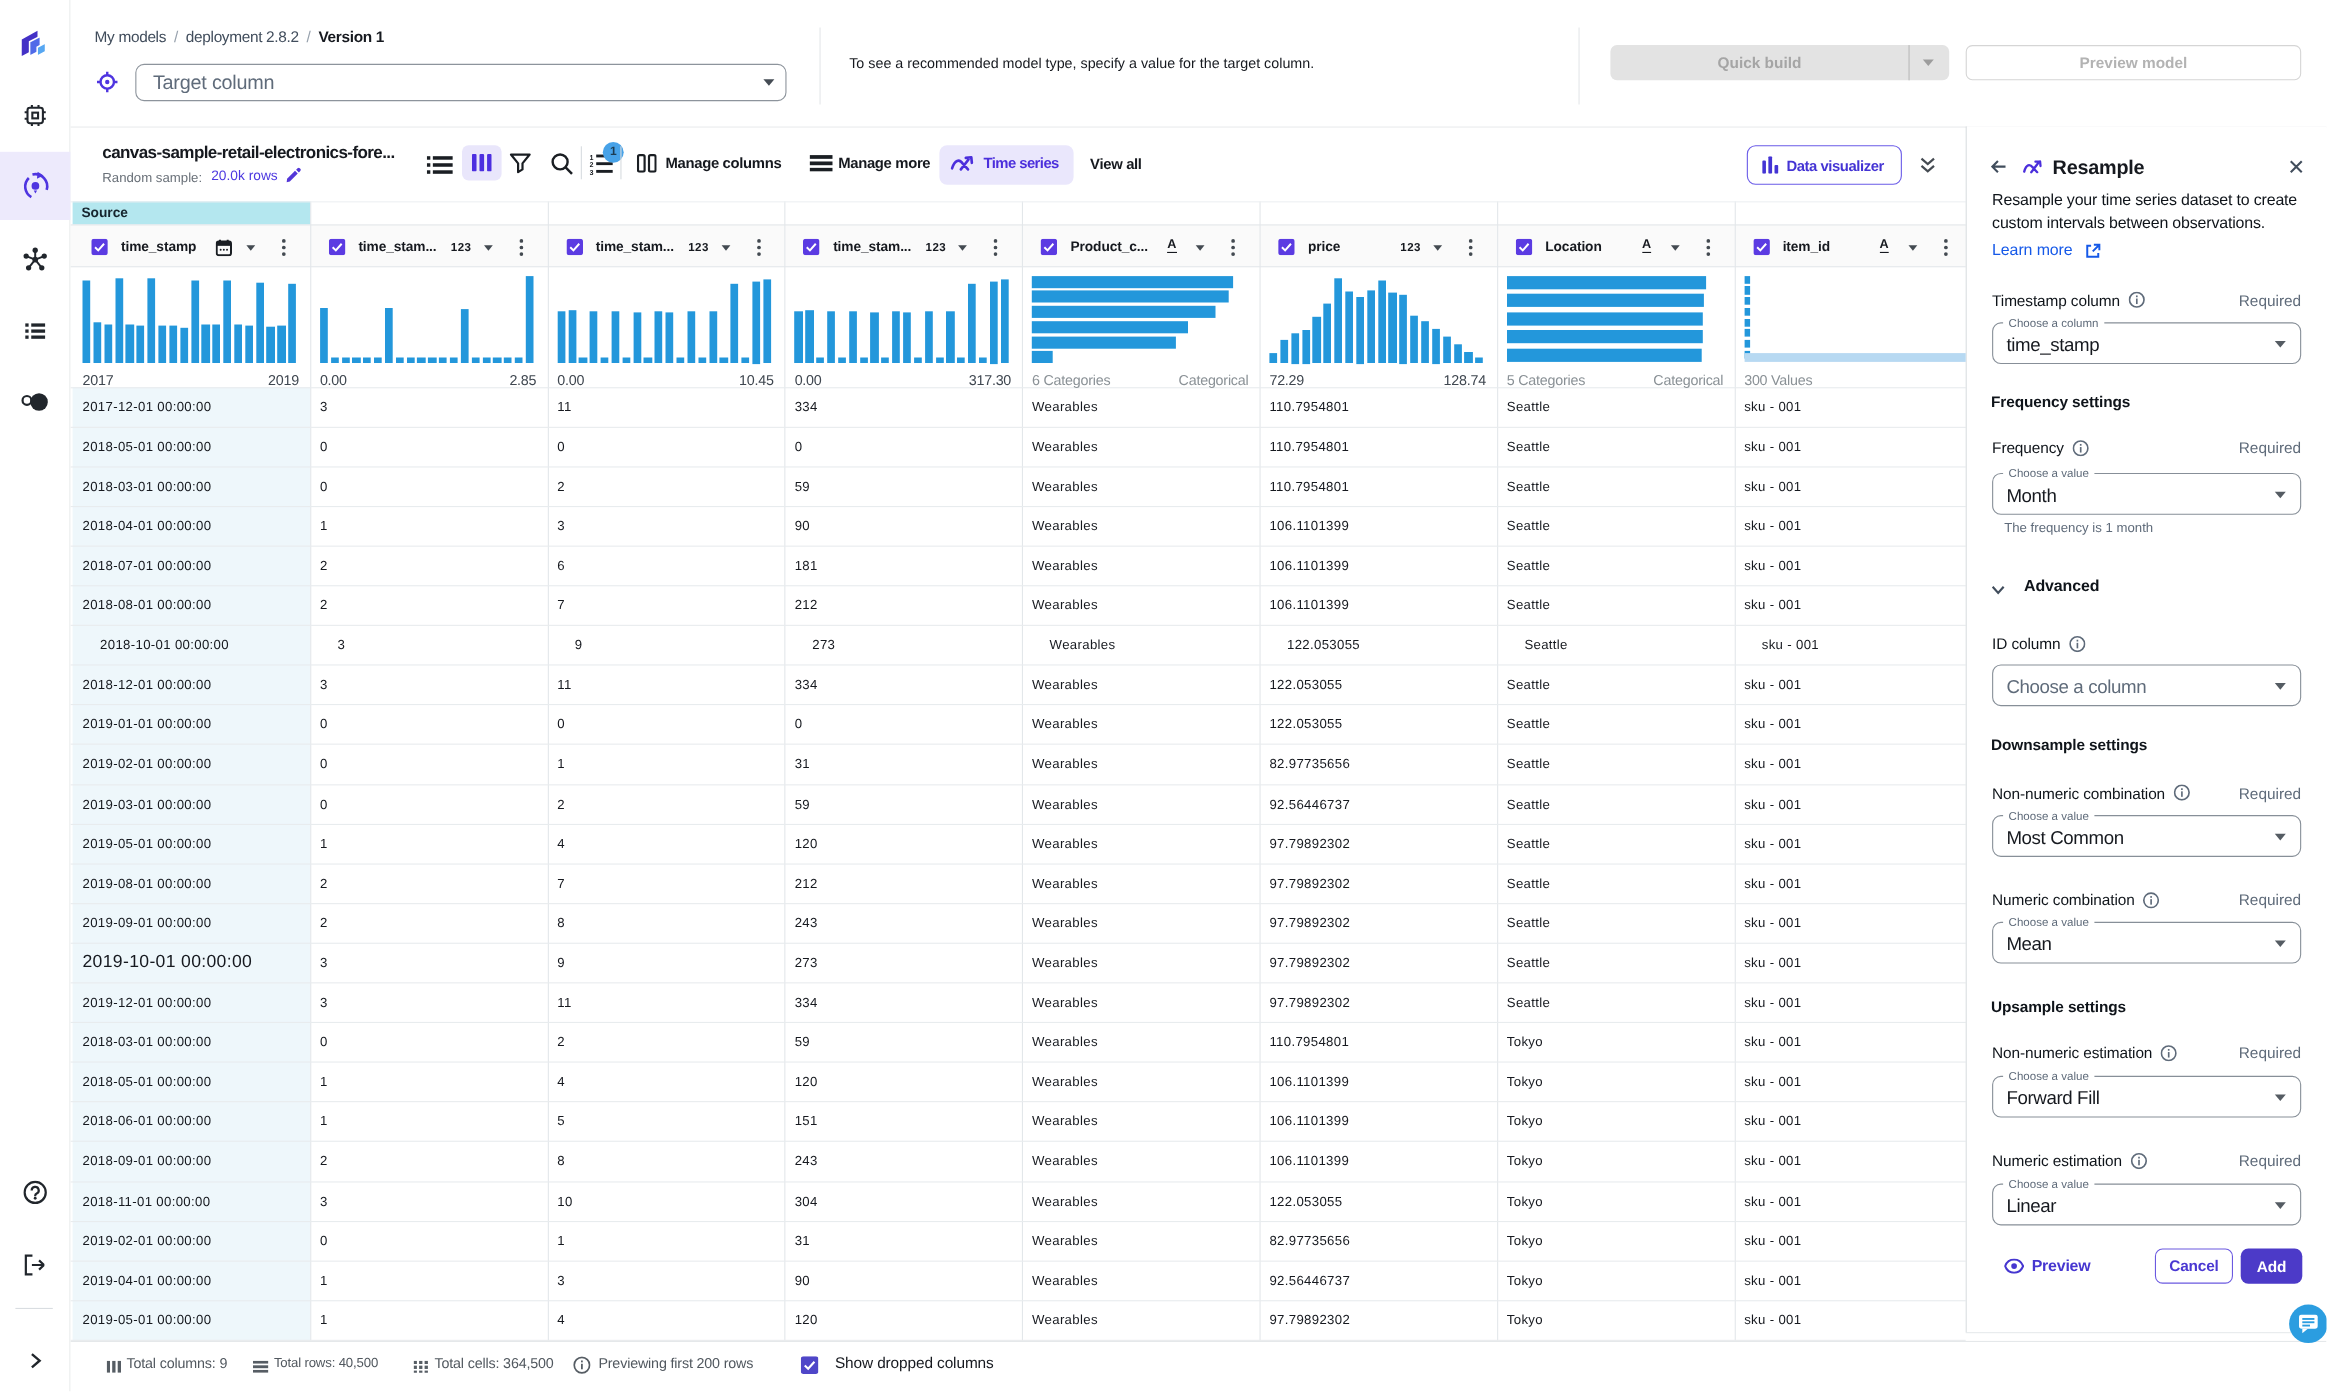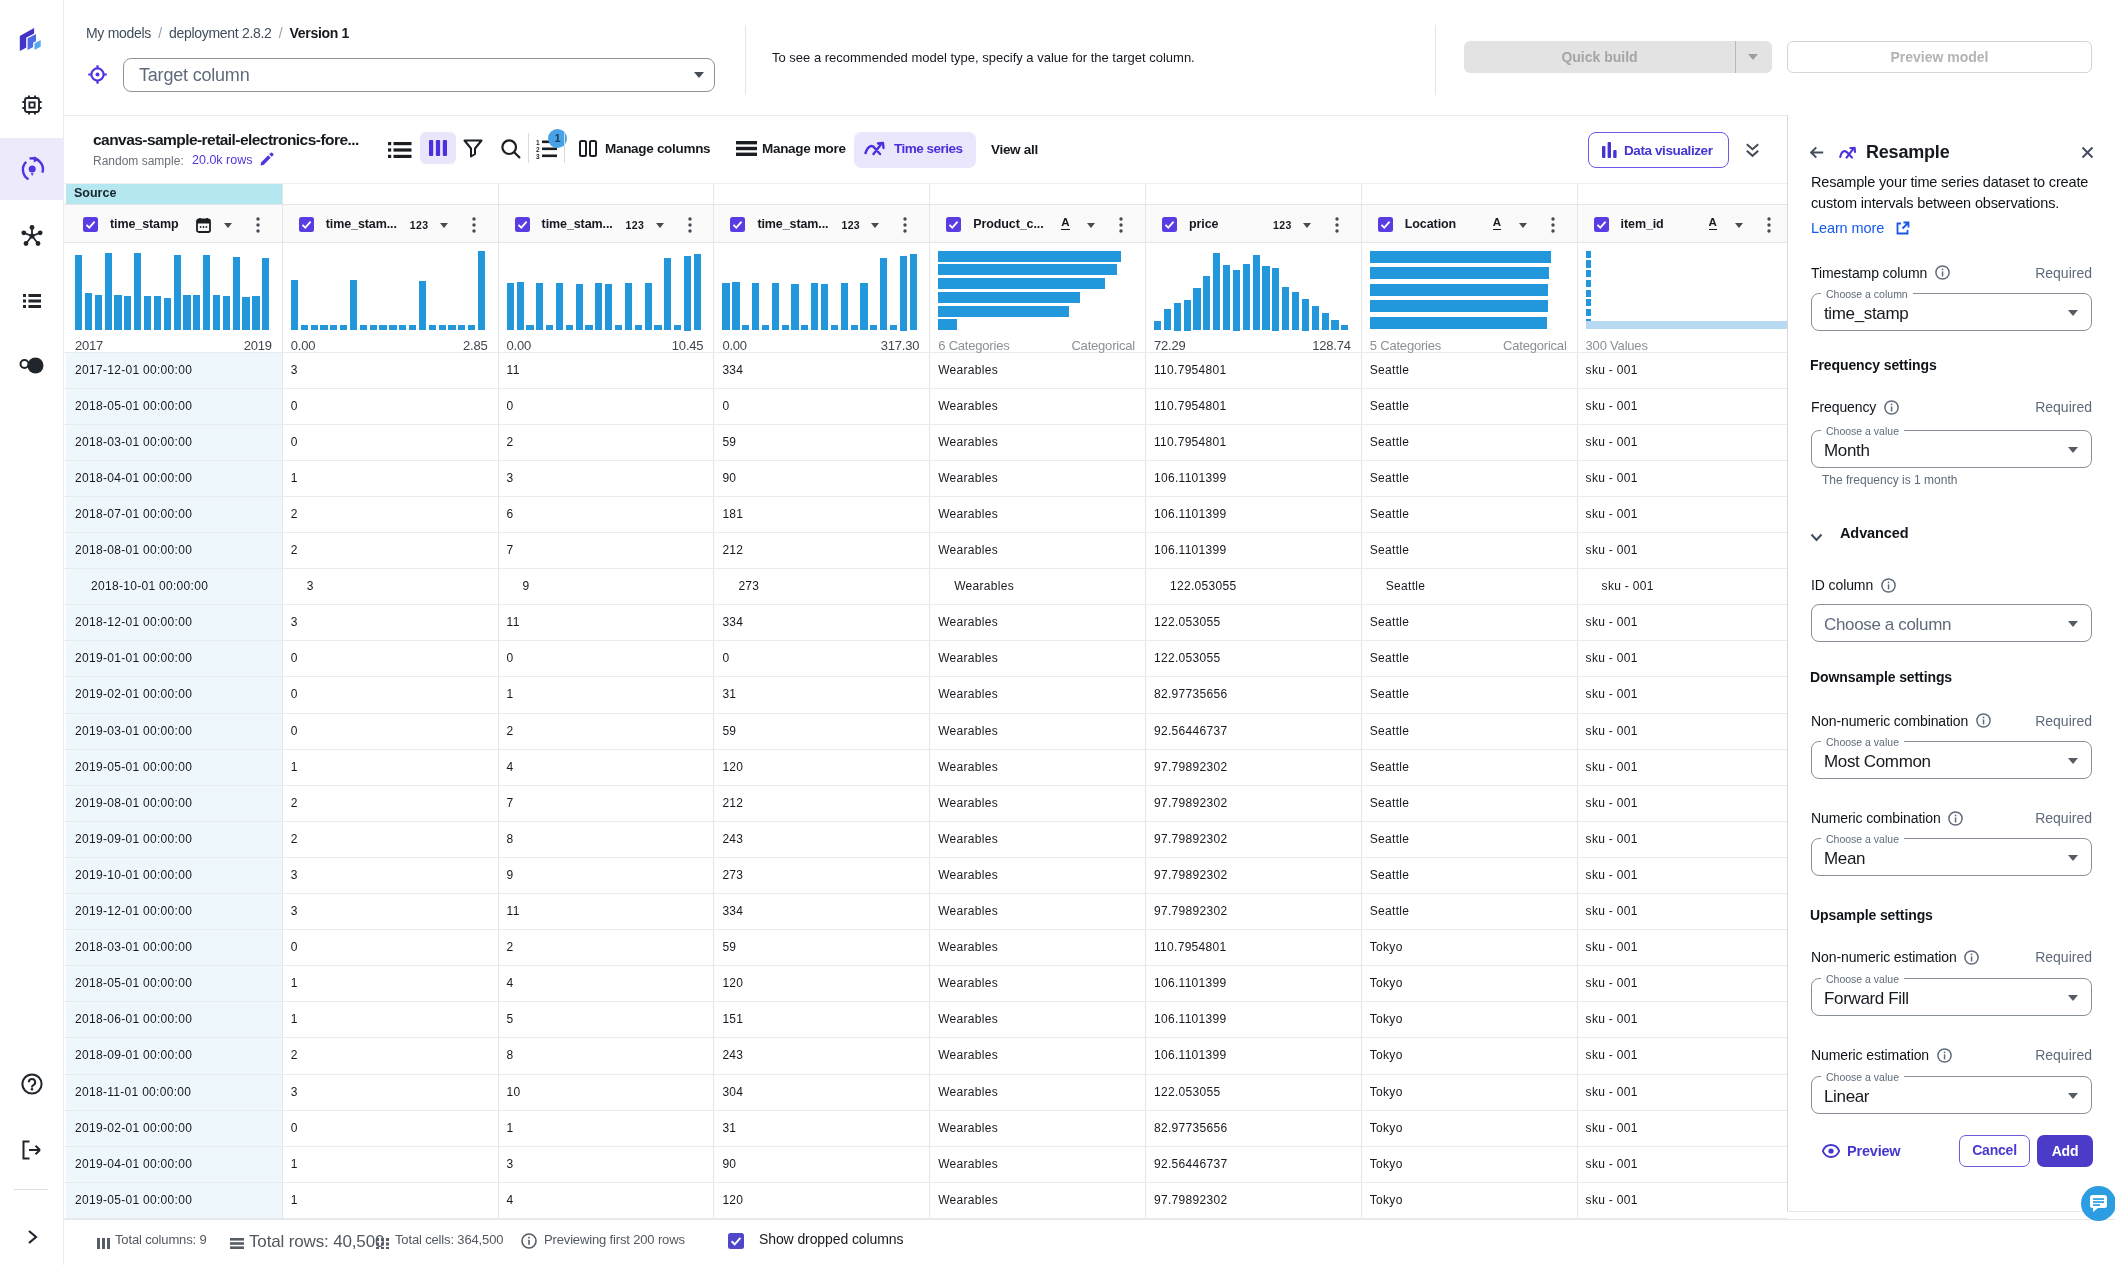--- a/index.html
+++ b/index.html
@@ -574,21 +574,21 @@
     <div style="position:absolute;left:75.0px;top:0;height:36.1px;line-height:36.1px;font-size:12px;color:#16191f;letter-spacing:0.3px;">2019-09-01 00:00:00</div>
     <div style="position:absolute;left:290.8px;top:0;height:36.1px;line-height:36.1px;font-size:12px;color:#16191f;letter-spacing:0.3px;">2</div>
     <div style="position:absolute;left:506.6px;top:0;height:36.1px;line-height:36.1px;font-size:12px;color:#16191f;letter-spacing:0.3px;">8</div>
     <div style="position:absolute;left:722.4px;top:0;height:36.1px;line-height:36.1px;font-size:12px;color:#16191f;letter-spacing:0.3px;">243</div>
     <div style="position:absolute;left:938.2px;top:0;height:36.1px;line-height:36.1px;font-size:12px;color:#16191f;letter-spacing:0.3px;">Wearables</div>
     <div style="position:absolute;left:1154.0px;top:0;height:36.1px;line-height:36.1px;font-size:12px;color:#16191f;letter-spacing:0.3px;">97.79892302</div>
     <div style="position:absolute;left:1369.8px;top:0;height:36.1px;line-height:36.1px;font-size:12px;color:#16191f;letter-spacing:0.3px;">Seattle</div>
     <div style="position:absolute;left:1585.6px;top:0;height:36.1px;line-height:36.1px;font-size:12px;color:#16191f;letter-spacing:0.3px;">sku - 001</div>
   </div>
 <div style="position:absolute;left:0;top:856.9px;width:1787px;height:36.1px;">
-    <div style="position:absolute;left:75.0px;top:0;height:36.1px;line-height:36.1px;font-size:12px;color:#16191f;letter-spacing:0.3px;">2019-10-01 00:00:00</div>
+    <div style="position:absolute;left:75.0px;top:0;height:36.1px;line-height:36.1px;font-size:16px;color:#16191f;letter-spacing:0.3px;">2019-10-01 00:00:00</div>
     <div style="position:absolute;left:290.8px;top:0;height:36.1px;line-height:36.1px;font-size:12px;color:#16191f;letter-spacing:0.3px;">3</div>
     <div style="position:absolute;left:506.6px;top:0;height:36.1px;line-height:36.1px;font-size:12px;color:#16191f;letter-spacing:0.3px;">9</div>
     <div style="position:absolute;left:722.4px;top:0;height:36.1px;line-height:36.1px;font-size:12px;color:#16191f;letter-spacing:0.3px;">273</div>
     <div style="position:absolute;left:938.2px;top:0;height:36.1px;line-height:36.1px;font-size:12px;color:#16191f;letter-spacing:0.3px;">Wearables</div>
     <div style="position:absolute;left:1154.0px;top:0;height:36.1px;line-height:36.1px;font-size:12px;color:#16191f;letter-spacing:0.3px;">97.79892302</div>
     <div style="position:absolute;left:1369.8px;top:0;height:36.1px;line-height:36.1px;font-size:12px;color:#16191f;letter-spacing:0.3px;">Seattle</div>
     <div style="position:absolute;left:1585.6px;top:0;height:36.1px;line-height:36.1px;font-size:12px;color:#16191f;letter-spacing:0.3px;">sku - 001</div>
   </div>
 <div style="position:absolute;left:0;top:893.0px;width:1787px;height:36.1px;">
     <div style="position:absolute;left:75.0px;top:0;height:36.1px;line-height:36.1px;font-size:12px;color:#16191f;letter-spacing:0.3px;">2019-12-01 00:00:00</div>
@@ -791,21 +791,21 @@
       <rect x="0" y="0" width="3" height="11"></rect>
       <rect x="5" y="0" width="3" height="11"></rect>
       <rect x="10" y="0" width="3" height="11"></rect>
     </svg></div>
 <div style="position:absolute;left:115px;top:1232px;font-size:13px;color:#51585f;letter-spacing:-0.15px;">Total columns: 9</div>
 <div style="position:absolute;left:230px;top:1234.5px;width:14px;height:11px;"><svg width="14" height="11" viewBox="0 0 14 11" fill="#565d64">
       <rect x="0" y="0" width="14" height="2.6"></rect>
       <rect x="0" y="4.2" width="14" height="2.6"></rect>
       <rect x="0" y="8.4" width="14" height="2.6"></rect>
     </svg></div>
-<div style="position:absolute;left:249px;top:1232px;font-size:17px;color:#51585f;letter-spacing:-0.15px;">Total rows: 40,500</div>
+<div style="position:absolute;left:249px;top:1232px;font-size:12px;color:#51585f;letter-spacing:-0.15px;">Total rows: 40,500</div>
 <div style="position:absolute;left:376px;top:1234.5px;width:14px;height:11px;"><svg width="14" height="11" viewBox="0 0 14 11" fill="#565d64">
       <rect x="0" y="0" width="3" height="3"></rect>
       <rect x="5" y="0" width="3" height="3"></rect>
       <rect x="10" y="0" width="3" height="3"></rect>
       <rect x="0" y="4.5" width="3" height="3"></rect>
       <rect x="5" y="4.5" width="3" height="3"></rect>
       <rect x="10" y="4.5" width="3" height="3"></rect>
       <rect x="0" y="9" width="3" height="2.5"></rect>
       <rect x="5" y="9" width="3" height="2.5"></rect>
       <rect x="10" y="9" width="3" height="2.5"></rect>

